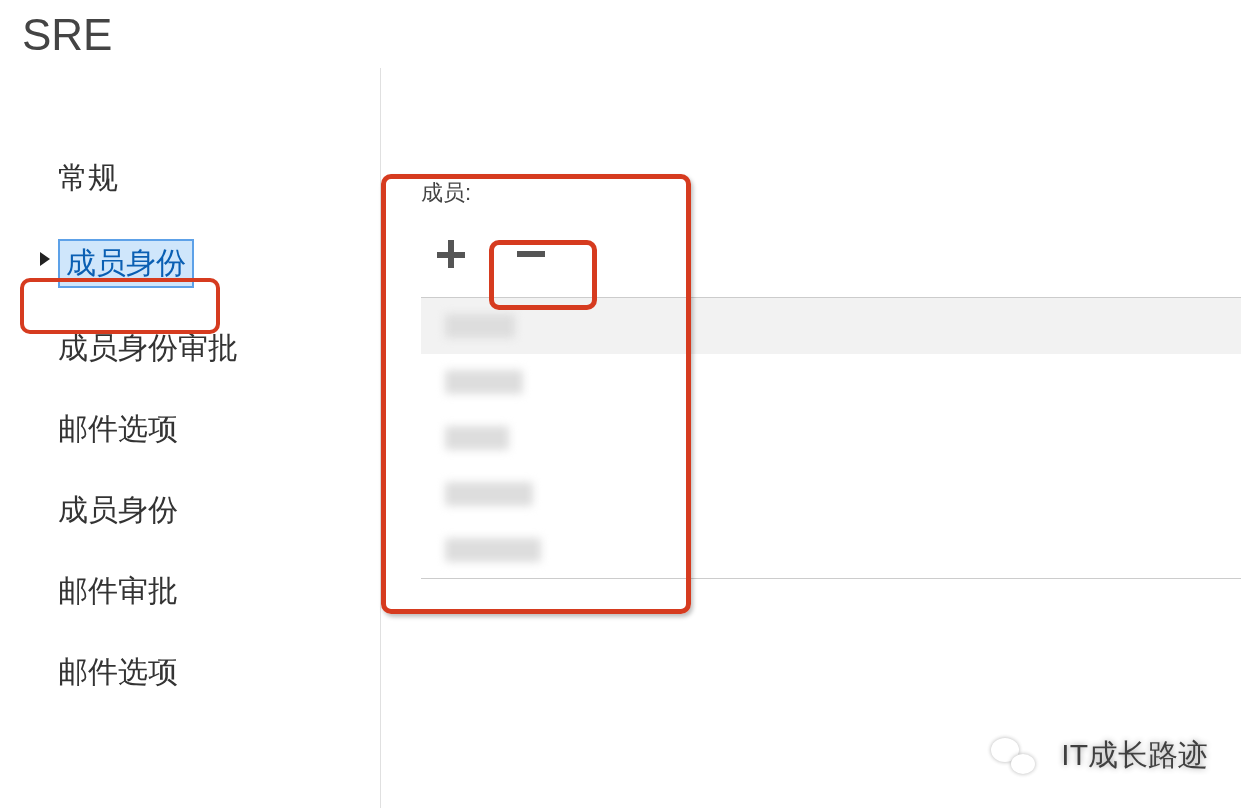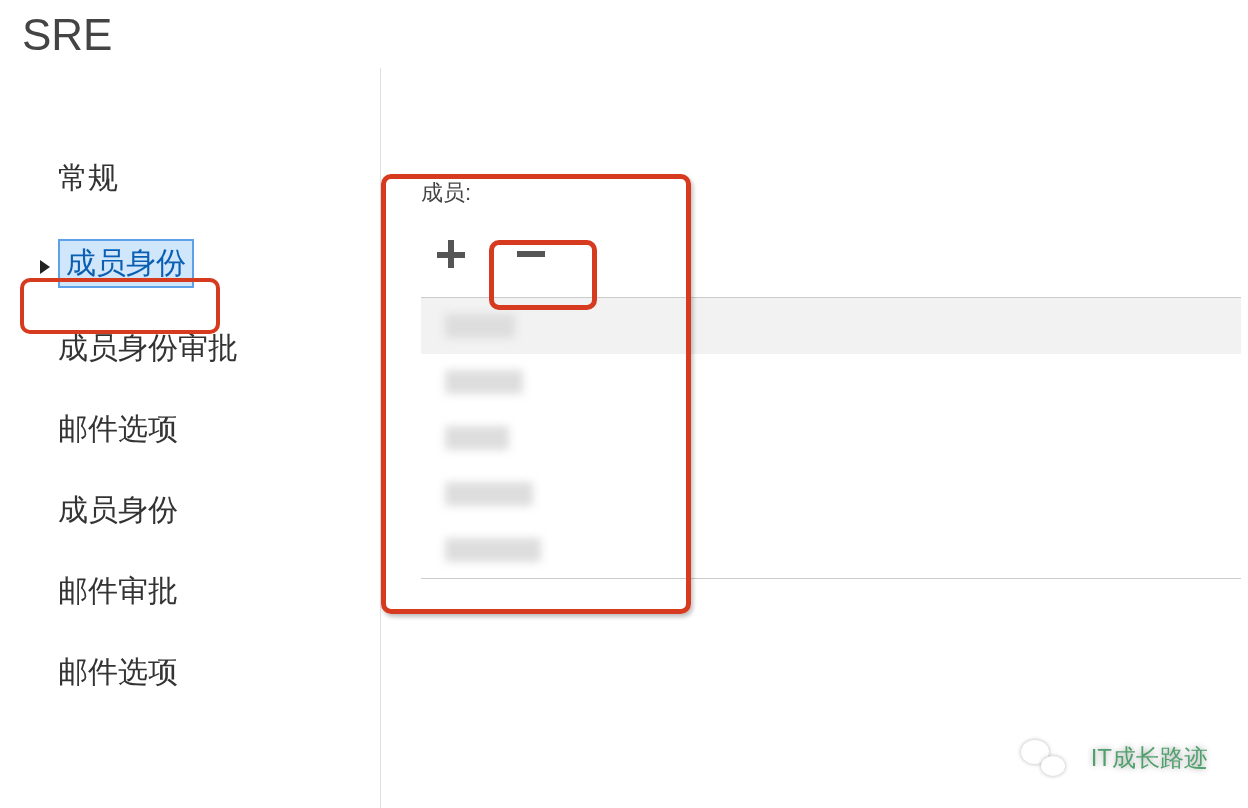--- a/index.html
+++ b/index.html
@@ -1,20 +1,20 @@
 <!DOCTYPE html>
 <html><head>
   <meta charset="utf-8">
   <style>
     * { box-sizing: border-box; margin: 0; padding: 0; }
     html, body { width: 1248px; height: 808px; font-family: "Segoe UI", "Microsoft YaHei", sans-serif; background: #fff; color: #333; }
     .page-title { font-size: 44px; font-weight: 300; color: #444; padding: 10px 22px 8px; }
     .main { display: flex; }
     .sidebar { width: 380px; padding: 90px 0 0 40px; }
-    .sidebar-item { display: flex; align-items: center; font-size: 30px; color: #333; margin-bottom: 40px; cursor: pointer; }
+    .sidebar-item { display: flex; align-items: flex-start; font-size: 30px; color: #333; margin-bottom: 40px; cursor: pointer; }
     .sidebar-item .caret { width: 18px; display: inline-block; }
     .sidebar-item.selected .label {
       background: #cfe6fb;
       border: 2px solid #5da1e8;
       border-radius: 0;
       color: #0a5fb3;
       padding: 2px 6px;
     }
     .sidebar-item.selected .caret::before {
       content: "";
@@ -59,21 +59,21 @@
       box-shadow: 2px 3px 4px rgba(0,0,0,0.25);
       pointer-events: none;
     }
     .member-list { border-top: 1px solid #ccc; border-bottom: 1px solid #ccc; width: 820px; }
     .member-row { height: 56px; display: flex; align-items: center; padding-left: 24px; }
     .member-row.selected { background: #f2f2f2; }
     .blur-box { background: #ddd; filter: blur(4px); border-radius: 2px; }
     .watermark {
       position: fixed; right: 40px; bottom: 32px;
       display: flex; align-items: center; gap: 26px;
-      color: #15803d; font-size: 24px; font-weight: 500;
+      color: #000000; font-size: 30px; font-weight: 500;
       text-shadow: 0 0 6px rgba(0,0,0,0.5);
       opacity: 0.75;
     }
     .wechat-icon { position: relative; width: 44px; height: 36px; }
     .wechat-icon .b1 { position: absolute; left:0; top:0; width:28px; height:24px; background:#fff; border-radius:50%; box-shadow: 0 0 4px rgba(0,0,0,0.4); }
     .wechat-icon .b2 { position: absolute; right:0; bottom:0; width:24px; height:20px; background:#fff; border-radius:50%; box-shadow: 0 0 4px rgba(0,0,0,0.4); }
   </style>
 </head>
 <body>
 

